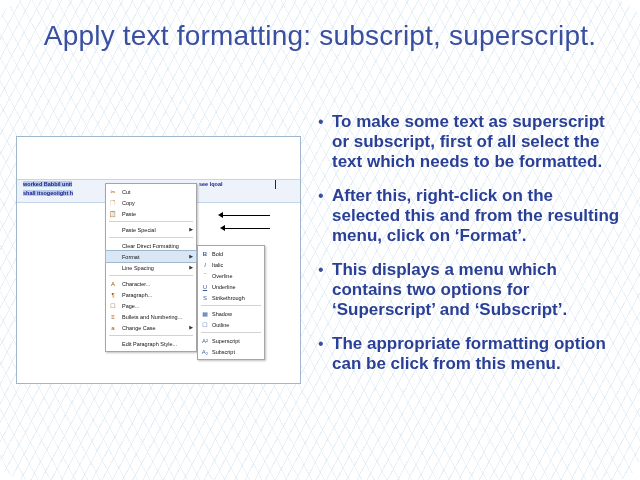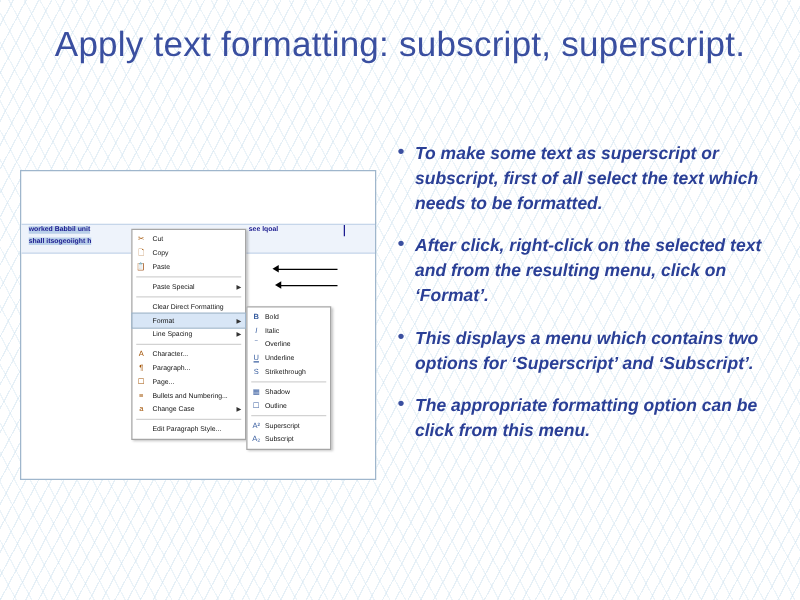--- a/index.html
+++ b/index.html
@@ -23,20 +23,21 @@
         rgba(210,228,240,0.55) 1px,
         rgba(255,255,255,0) 1px,
         rgba(255,255,255,0) 9px),
       repeating-linear-gradient(62deg,
         rgba(214,231,242,0.45) 0px,
         rgba(214,231,242,0.45) 1px,
         rgba(255,255,255,0) 1px,
         rgba(255,255,255,0) 11px),
       #ffffff;
     overflow: hidden;
+    border-radius: 25px;
   }
   .slide-title {
     position: absolute;
     left: 20px;
     top: 18px;
     width: 600px;
     text-align: center;
     color: #3a4fa0;
     font-size: 28px;
     line-height: 1.28;
@@ -59,25 +60,24 @@
   .bullet-dot {
     color: #3a4fa0;
     font-size: 16px;
     line-height: 20px;
     width: 14px;
     flex: 0 0 14px;
     text-align: left;
   }
   .bullet-text {
     color: #2a3f96;
-    font-size: 14px;
+    font-size: 17px;
     line-height: 20px;
     font-weight: bold;
     flex: 1 1 auto;
-    font-style: italic;
   }
 
   
   .shot {
     position: absolute;
     left: 16px;
     top: 136px;
     width: 285px;
     height: 248px;
     background: #ffffff;
@@ -347,21 +347,21 @@
   <div class="pointer p2"></div>
   <div class="pointer-head ph2"></div>
 
   <div class="bullets">
     <div class="bullet">
       <span class="bullet-dot">•</span>
       <span class="bullet-text">To make some text as superscript or subscript, first of all select the text which needs to be formatted.</span>
     </div>
     <div class="bullet">
       <span class="bullet-dot">•</span>
-      <span class="bullet-text">After click, right-click on the selected text and from the resulting menu, click on ‘Format’.</span>
+      <span class="bullet-text">After this, right-click on the selected this and from the resulting menu, click on ‘Format’.</span>
     </div>
     <div class="bullet">
       <span class="bullet-dot">•</span>
       <span class="bullet-text">This displays a menu which contains two options for ‘Superscript’ and ‘Subscript’.</span>
     </div>
     <div class="bullet">
       <span class="bullet-dot">•</span>
       <span class="bullet-text">The appropriate formatting option can be click from this menu.</span>
     </div>
   </div>

